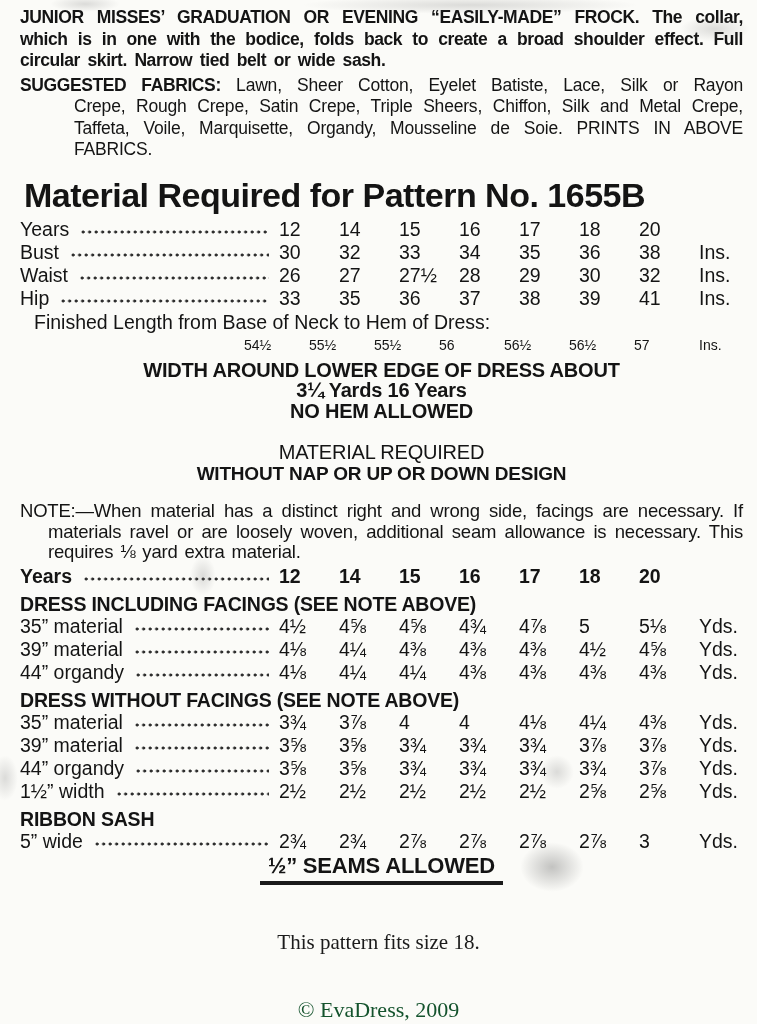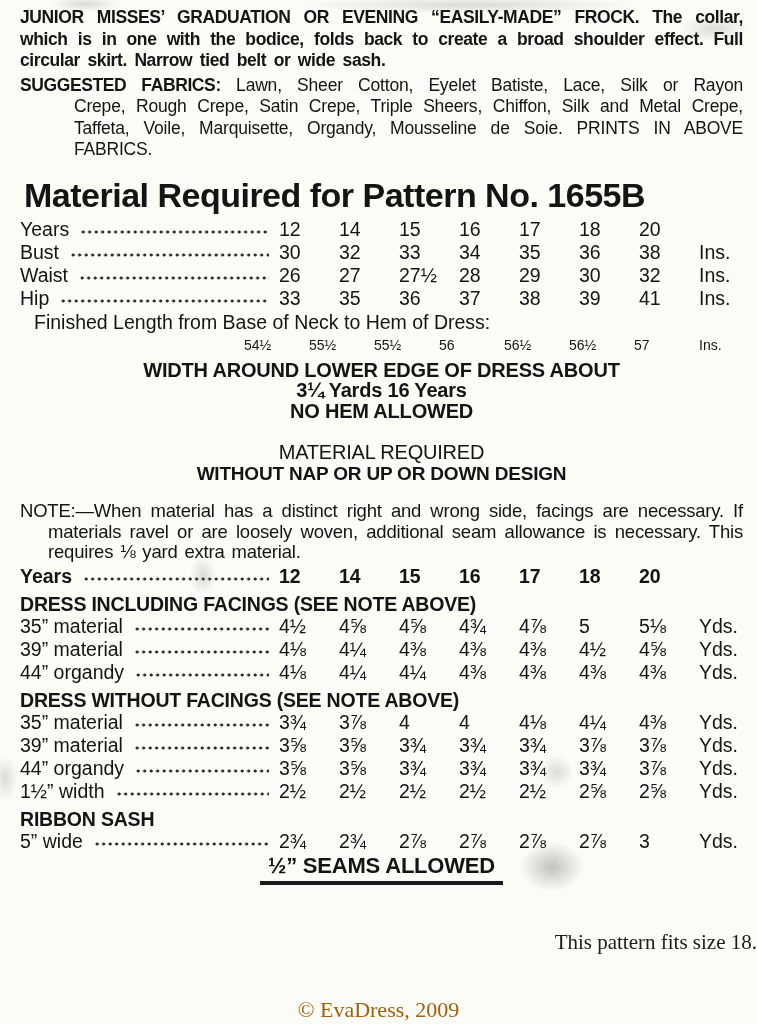--- a/index.html
+++ b/index.html
@@ -53,26 +53,26 @@
   .years2{margin-top:2px;}
   .sec-head{font-weight:700;font-size:19.5px;line-height:22px;margin-top:5px;letter-spacing:-0.2px;white-space:nowrap;}
   
   .seams-wrap{text-align:center;}
   .seams{
     display:inline-block;font-weight:700;font-size:22px;letter-spacing:-0.2px;
     border-bottom:4px solid #1a1a1a;padding:0 8px 2px 8px;
   }
   
   .fit-note{
-    position:absolute;left:0;top:930px;width:100%;text-align:right;
+    position:absolute;left:0;top:930px;width:100%;text-align:center;
     font-family:"Liberation Serif",serif;font-size:21px;color:#1b1b1b;
   }
   .copyright{
     position:absolute;left:0;top:997px;width:100%;text-align:center;
-    font-family:"Liberation Serif",serif;font-size:22px;color:#a16207;
+    font-family:"Liberation Serif",serif;font-size:22px;color:#14532d;
   }
   
   .sm{position:absolute;pointer-events:none;
     background:radial-gradient(ellipse at center,rgba(105,105,105,0.22),rgba(105,105,105,0) 70%);}
   .sm.dark{background:radial-gradient(ellipse at center,rgba(75,75,75,0.32),rgba(75,75,75,0) 70%);}
 </style>
 </head>
 <body>
 
 <div class="page">

